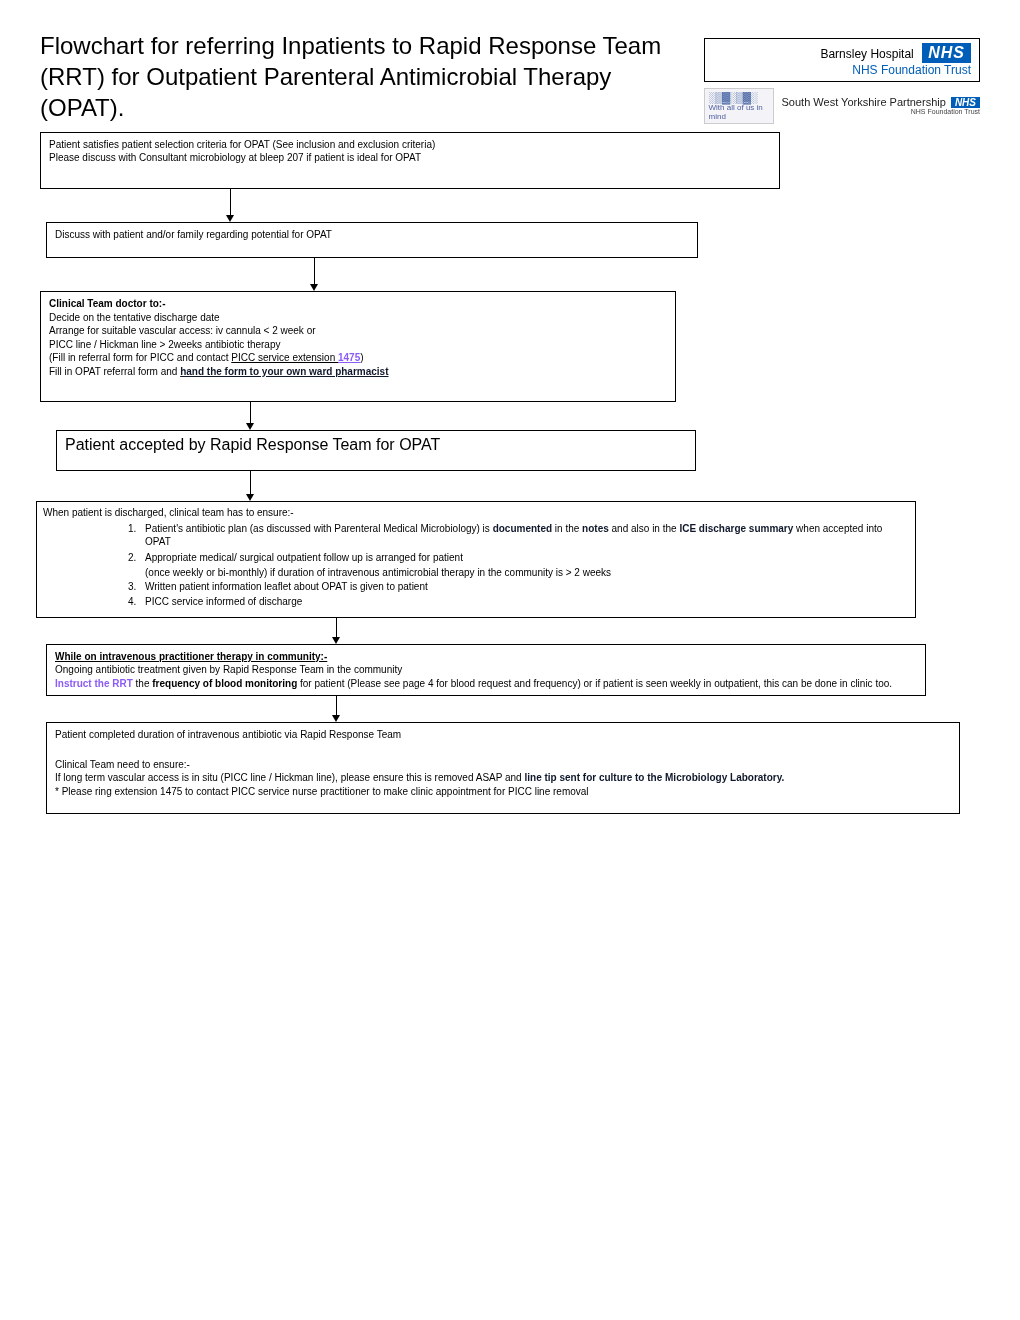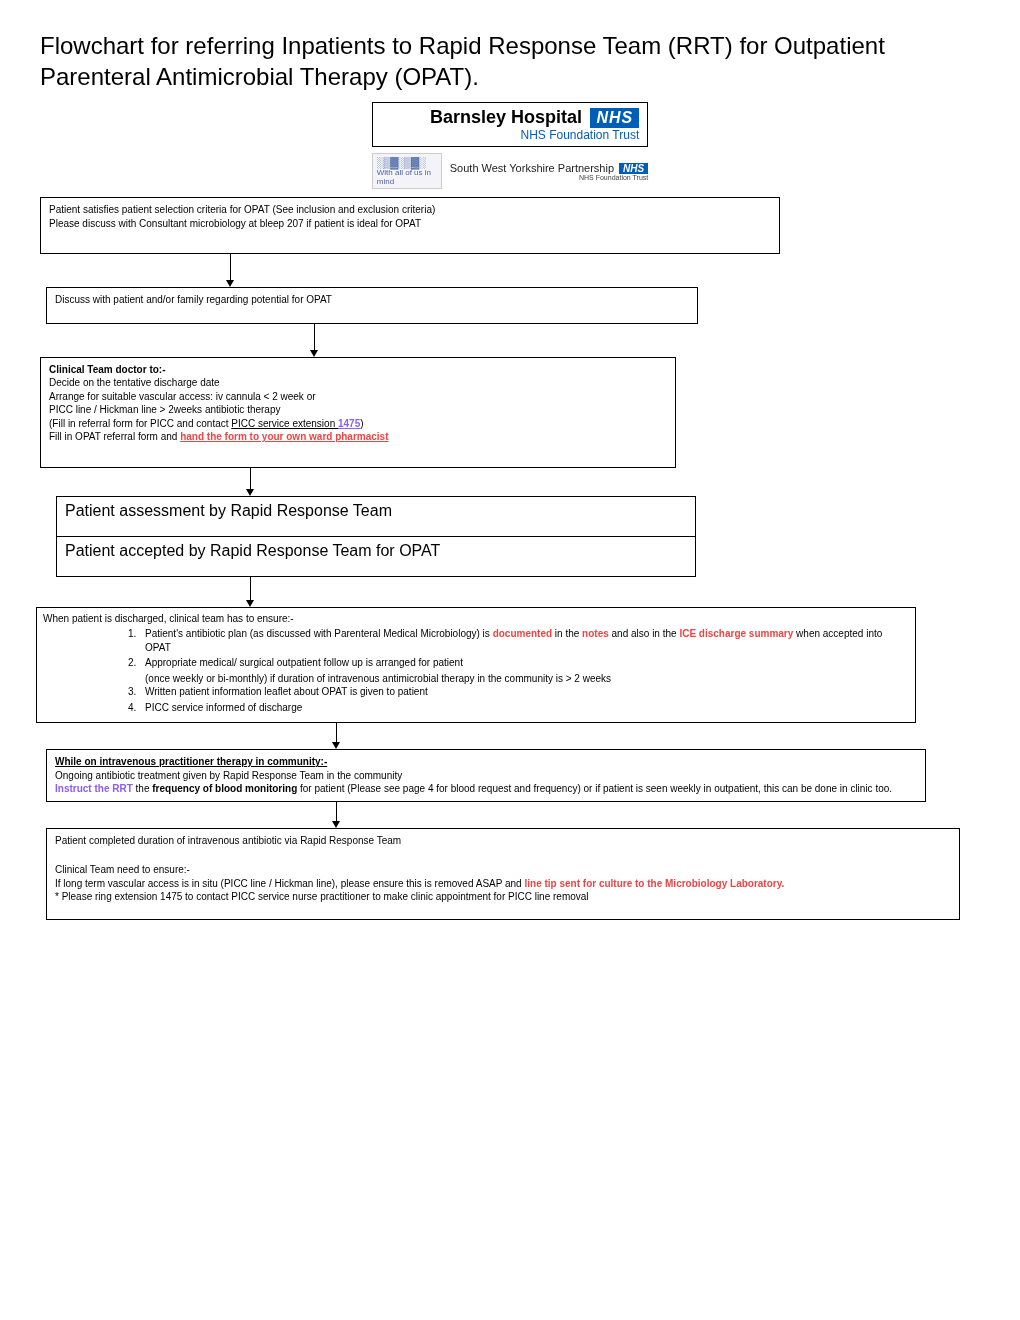--- a/index.html
+++ b/index.html
@@ -7,45 +7,44 @@
       margin: 0;
       padding: 30px 40px;
       font-family: Arial, Helvetica, sans-serif;
       font-size: 16px;
       color: #000;
       background: #fff;
       width: 1020px;
     }
     .header {
       display: flex;
-      align-items: center;
+      align-items: flex-end;
       gap: 10px;
       margin-bottom: 8px;
-      flex-direction: column;
     }
     .title {
       font-size: 24px;
       line-height: 1.3;
       flex: 1;
       margin: 0;
       font-weight: normal;
     }
     .logo-col {
       display: flex;
       flex-direction: column;
       gap: 6px;
       min-width: 270px;
     }
     .logo-box1 {
       border: 1px solid #000;
       padding: 4px 8px;
       text-align: right;
       background: #fff;
     }
-    .logo-box1 .line1 { font-size: 18px; font-weight: bold; }
+    .logo-box1 .line1 { font-size: 12px; font-weight: normal; }
     .logo-box1 .nhs-badge {
       display: inline-block;
       background: #005eb8;
       color: #fff;
       font-weight: bold;
       font-style: italic;
       padding: 1px 6px;
       font-size: 16px;
       letter-spacing: 1px;
       margin-left: 4px;
@@ -111,21 +110,21 @@
       left: calc(var(--ax, 240px) - 4px);
       width: 0; height: 0;
       border-left: 4.5px solid transparent;
       border-right: 4.5px solid transparent;
       border-top: 7px solid #000;
     }
     .arrow-30 { height: 30px; }
     .arrow-33 { height: 33px; }
     .b { font-weight: bold; }
     .u { text-decoration: underline; }
-    .red { color: #ef4444; }
+    .red { color: #0f172a; }
     .blue { color: #8b5cf6; }
     ol.numlist {
       margin: 2px 0 2px 0;
       padding-left: 100px;
     }
     ol.numlist li {
       padding-left: 6px;
       margin-bottom: 2px;
     }
     .indent2 {
@@ -190,21 +189,20 @@
     <span>(Fill in referral form for PICC and contact </span><span class="u">PICC service extension </span><span class="u b blue">1475</span><span>)</span>
   </div>
   <div>
     <span>Fill in OPAT referral form and </span><span class="b u red">hand the form to your own  ward pharmacist</span>
   </div>
   <div style="height:18px;"></div>
 </div>
 <div class="arrow-slot" style="--ax:210px;"></div>
 
 <div class="box-split" style="width:640px; margin-left:16px;">
-  <div class="row" style="padding-bottom:16px;">Patient assessment by Rapid Response Team</div>
   <div class="row" style="padding-bottom:16px;">Patient accepted by Rapid Response Team for OPAT</div>
 </div>
 <div class="arrow-slot arrow-30" style="--ax:210px;"></div>
 
 <div class="box wide" style="width:880px; margin-left:-4px; padding:4px 6px 6px 2px;">
   <div style="padding-left:4px;">When patient is discharged, clinical team has to ensure:-</div>
   <ol class="numlist">
     <li>
       <span>Patient's antibiotic plan (as discussed with Parenteral Medical Microbiology) is </span><span class="b red">documented</span><span> in the </span><span class="b red">notes</span><span> and also in the </span><span class="b red">ICE discharge summary</span><span> when accepted into OPAT</span>
     </li>

